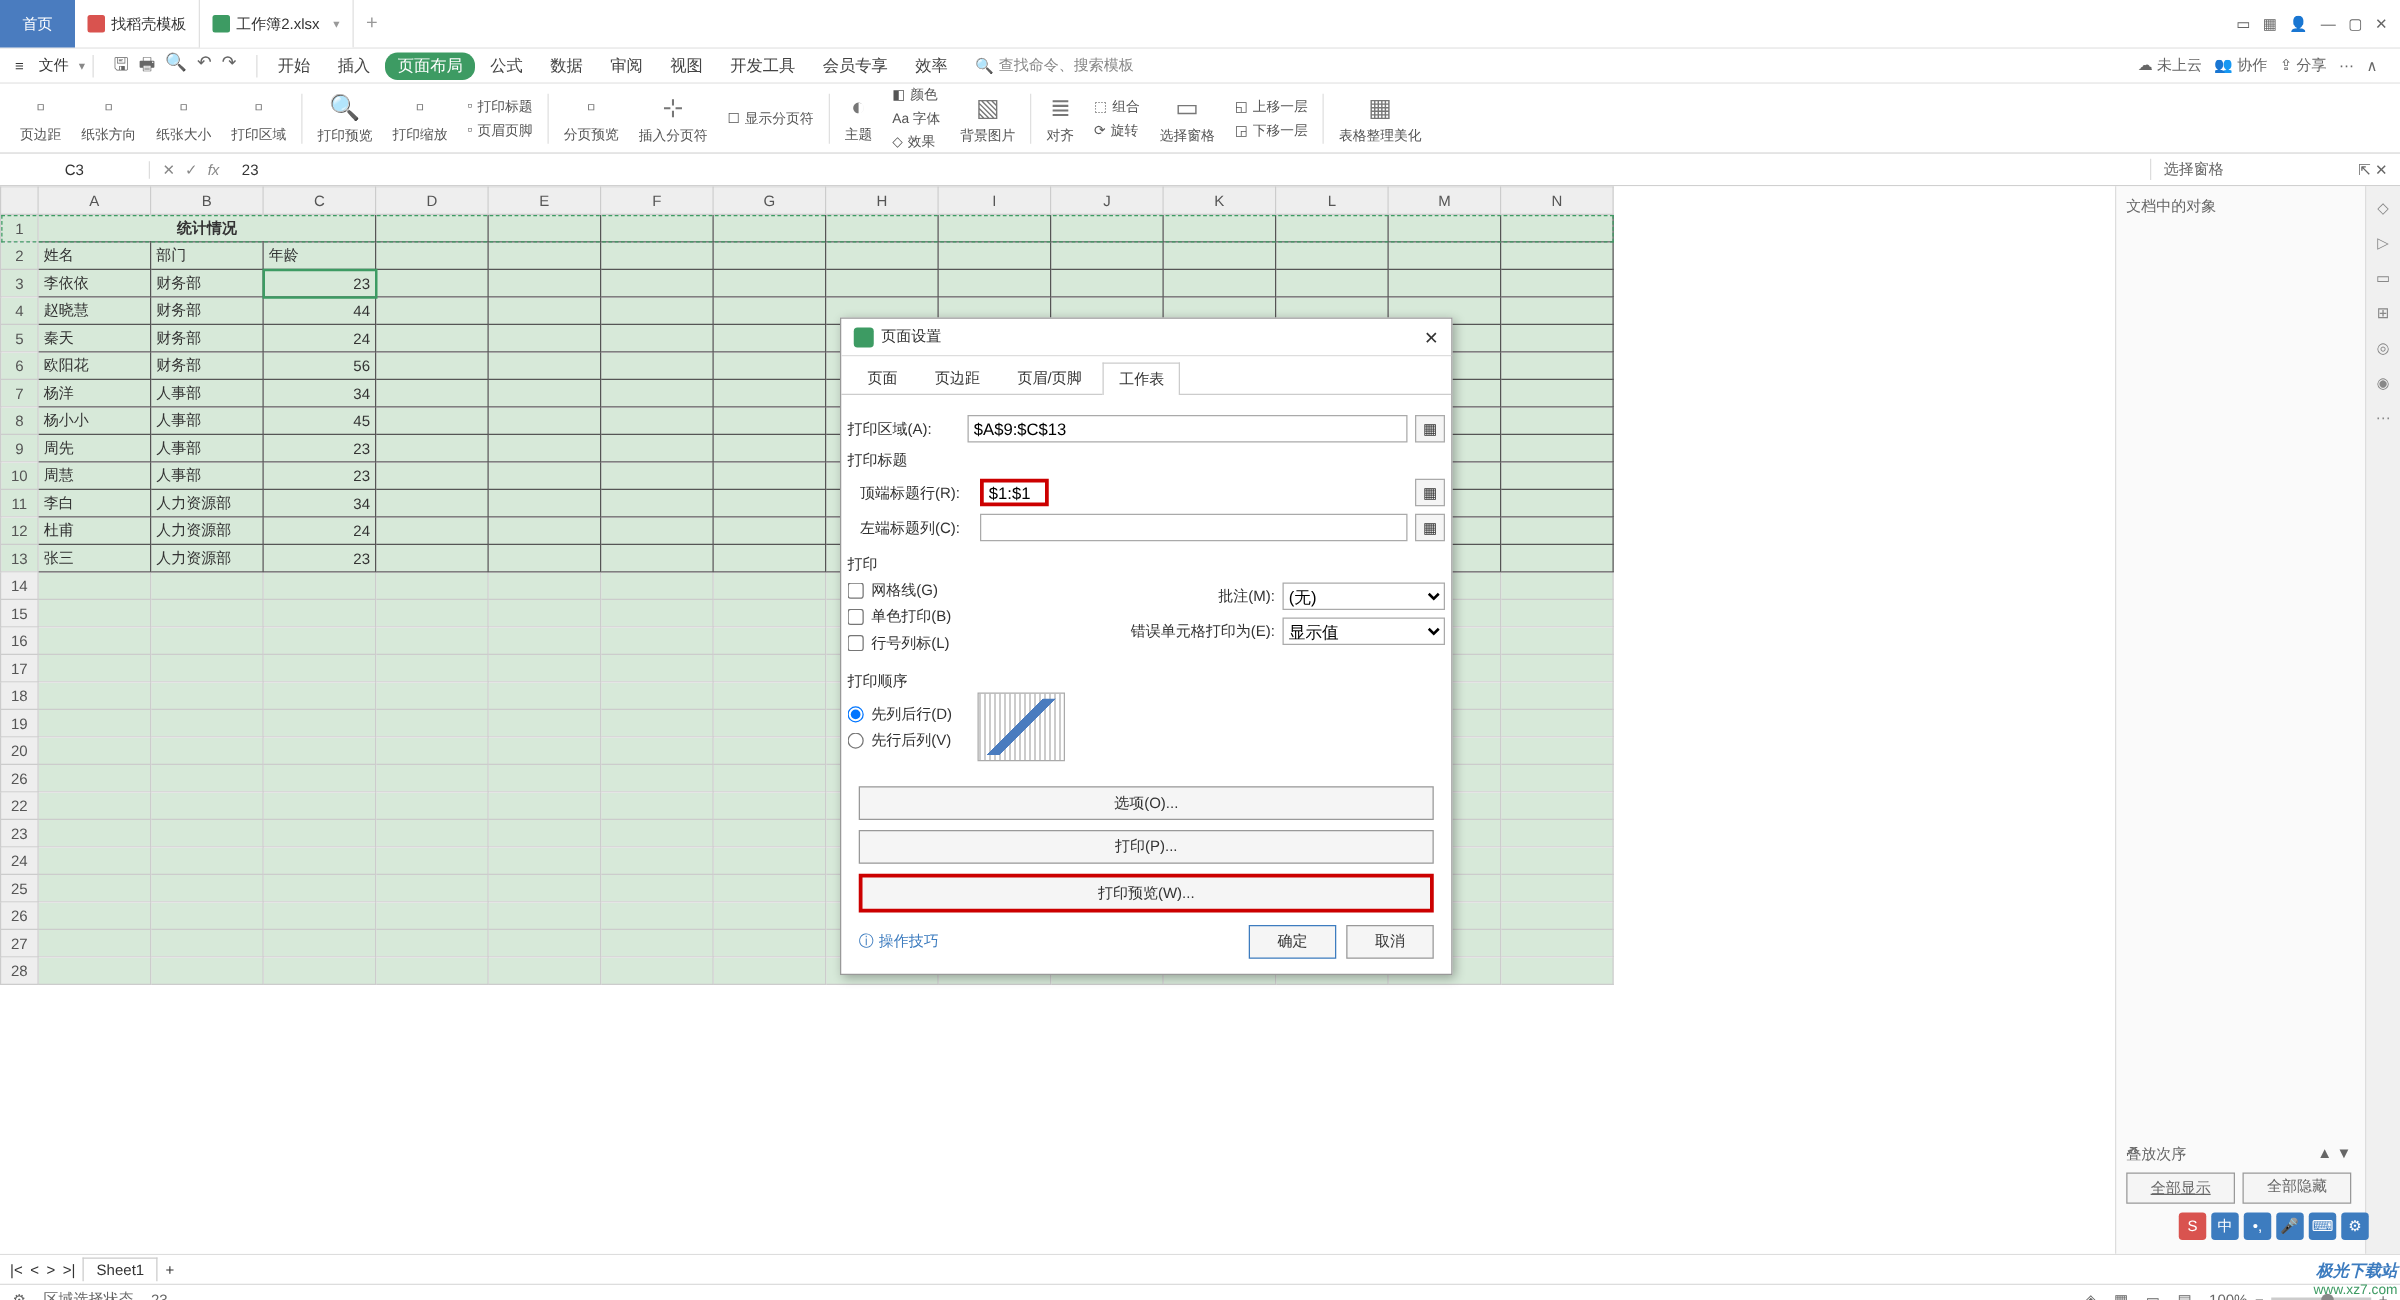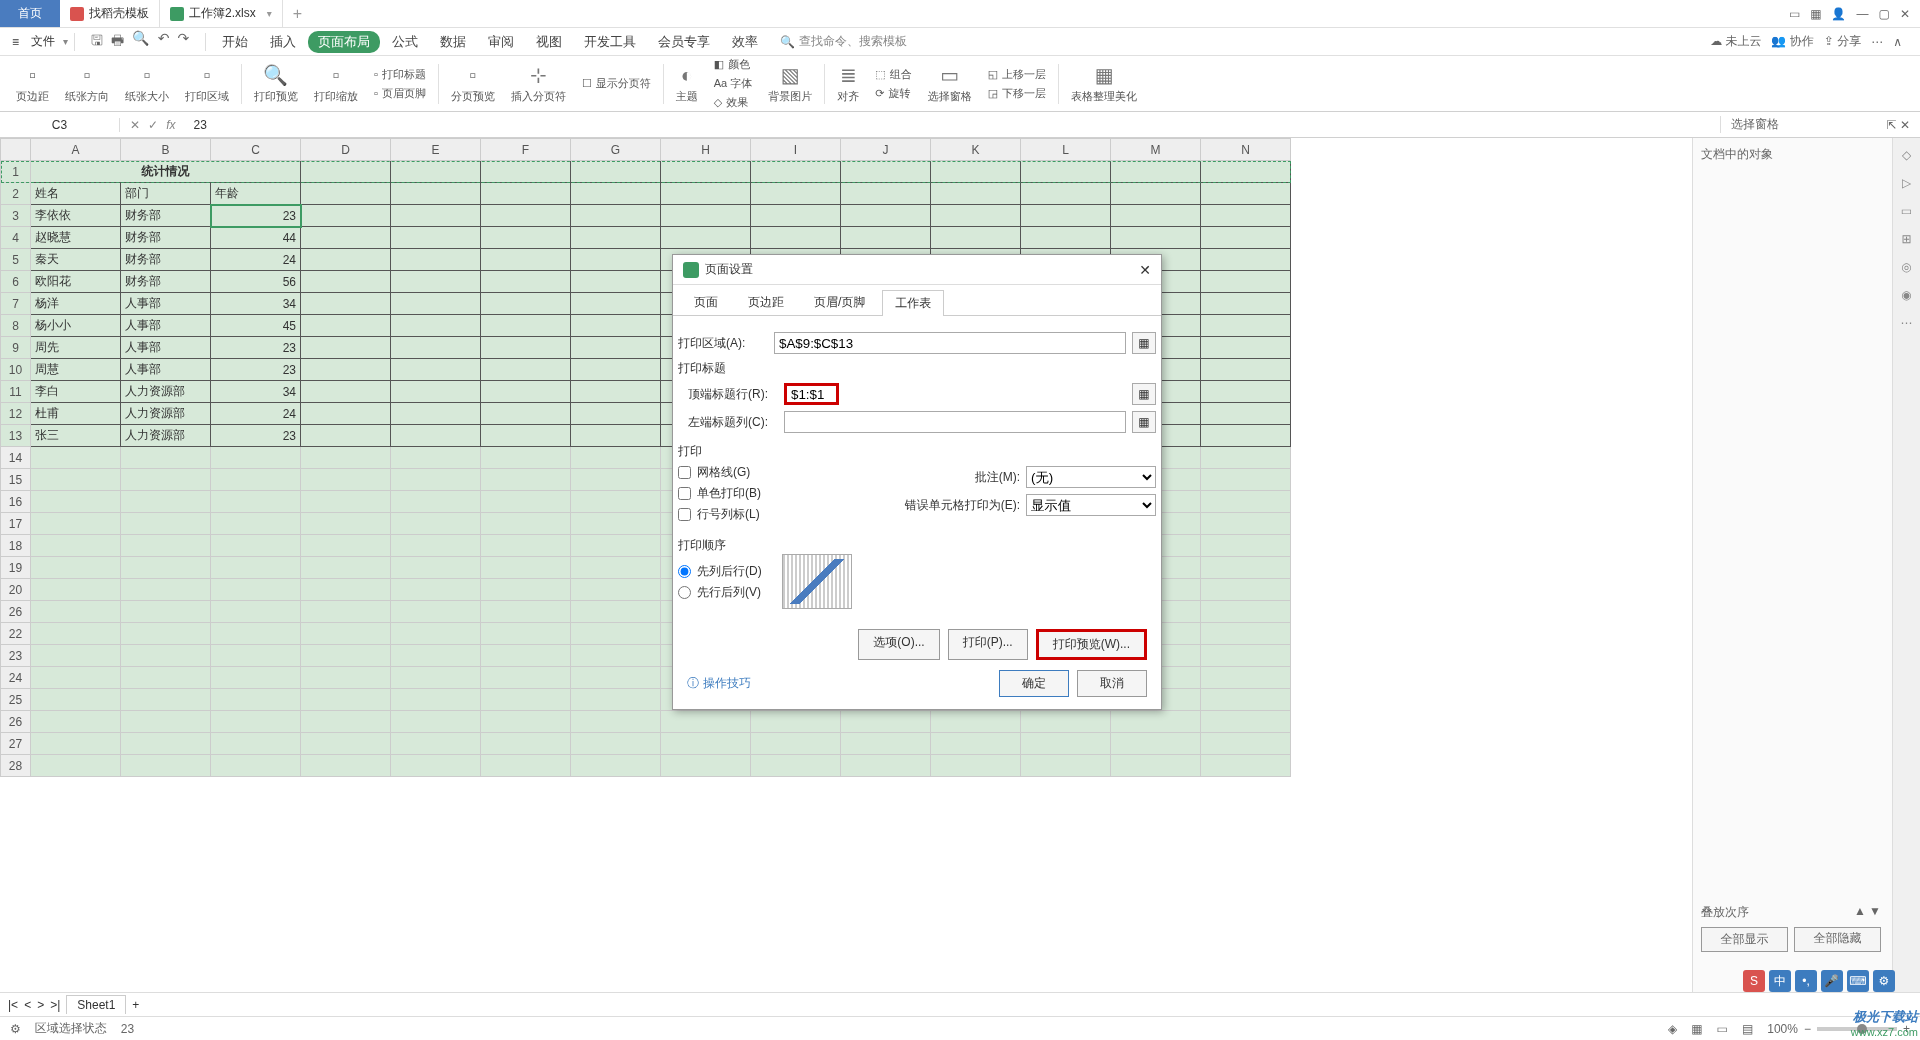--- a/index.html
+++ b/index.html
@@ -1,19 +1,19 @@
 <!DOCTYPE html>
 <html><head>
 <meta charset="utf-8">
 <style>
 * { margin: 0; padding: 0; box-sizing: border-box; font-family: "Microsoft YaHei", "SimSun", Arial, sans-serif; }
 body { background: #f5f5f5; width: 1920px; height: 1040px; overflow: hidden; position: relative; font-size: 12px; color: #333; }
 
 
-.titlebar { display: flex; align-items: center; height: 28px; background: #fff; border-bottom: 1px solid #e0e0e0; }
+.titlebar { display: flex; align-items: center; height: 39px; background: #fff; border-bottom: 1px solid #e0e0e0; }
 .tab-home { background: #4a7cbf; color: #fff; padding: 0 18px; height: 100%; display: flex; align-items: center; font-size: 12px; }
 .tab-doc { display: flex; align-items: center; padding: 0 10px; height: 100%; border-right: 1px solid #e0e0e0; gap: 5px; font-size: 12px; }
 .tab-doc.active { background: #fff; }
 .doc-icon-red { width: 14px; height: 14px; background: #d9534f; border-radius: 2px; }
 .doc-icon-green { width: 14px; height: 14px; background: #3d9b63; border-radius: 2px; }
 .tab-add { padding: 0 10px; color: #999; font-size: 16px; }
 .titlebar-spacer { flex: 1; }
 .win-controls { display: flex; gap: 10px; padding: 0 10px; color: #666; }
 .win-controls span { cursor: pointer; }
 
@@ -78,21 +78,21 @@
 .field-row { display: flex; align-items: center; margin: 6px 0; gap: 6px; }
 .field-label { width: 90px; }
 .field-input { flex: 1; border: 1px solid #aaa; height: 22px; padding: 0 4px; background: #fff; }
 .range-btn { width: 24px; height: 22px; border: 1px solid #aaa; background: #f5f5f5; display: flex; align-items: center; justify-content: center; }
 .check-row { display: flex; align-items: center; gap: 6px; margin: 4px 0; }
 .dialog-inner-row { display: flex; gap: 20px; }
 .half { flex: 1; }
 select.combo { border: 1px solid #aaa; height: 22px; width: 130px; background: #fff; }
 .preview-box { width: 70px; height: 55px; border: 1px solid #aaa; background: repeating-linear-gradient(90deg,#ccc 0 2px,#fff 2px 4px); display: inline-block; position: relative; }
 .preview-box::after { content: ""; position: absolute; inset: 4px; background: linear-gradient(135deg, transparent 45%, #4a7cbf 45% 55%, transparent 55%); }
-.dialog-footer { display: flex; justify-content: flex-end; gap: 8px; padding: 10px 14px; }
+.dialog-footer { display: flex; justify-content: flex-end; gap: 8px; padding: 10px 14px; flex-direction: column; }
 .btn { border: 1px solid #999; background: #f5f5f5; padding: 4px 14px; min-width: 70px; text-align: center; cursor: pointer; }
 .btn.primary { border: 1px solid #3d7cbf; }
 .hint-link { color: #3d7cbf; display: flex; align-items: center; gap: 4px; padding: 0 14px 10px; }
 .redbox { border: 3px solid #c00 !important; }
 
 
 .sheet-tabs { display: flex; align-items: center; height: 24px; background: #fff; border-top: 1px solid #ddd; padding: 0 8px; gap: 6px; font-size: 12px; }
 .sheet-tab { padding: 2px 10px; border: 1px solid #ccc; border-bottom: none; background: #fff; }
 .statusbar { display: flex; align-items: center; height: 24px; background: #fff; border-top: 1px solid #ddd; padding: 0 10px; font-size: 12px; color: #666; gap: 14px; }
 .statusbar .spacer { flex: 1; }
@@ -761,21 +761,21 @@
       </table>
   </div>
   <div class="right-pane">
     <div>文档中的对象</div>
     <div style="position:absolute;bottom:40px;width:180px;">
       <div style="display:flex;justify-content:space-between;margin-bottom:6px;color:#666;">
         <span>叠放次序</span>
         <span><span>▲</span> <span>▼</span></span>
       </div>
       <div style="display:flex;gap:6px;">
-        <div class="btn" style="flex:1;min-width:0;padding:3px 0;">全部显示</div>
+        <div class="btn" style="flex:1;min-width:0;padding:3px 0;text-decoration:underline;">全部显示</div>
         <div class="btn" style="flex:1;min-width:0;padding:2px 0;">全部隐藏</div>
       </div>
     </div>
   </div>
   <div class="right-toolbar">
     <span>◇</span>
     <span>▷</span>
     <span>▭</span>
     <span>⊞</span>
     <span>◎</span>

